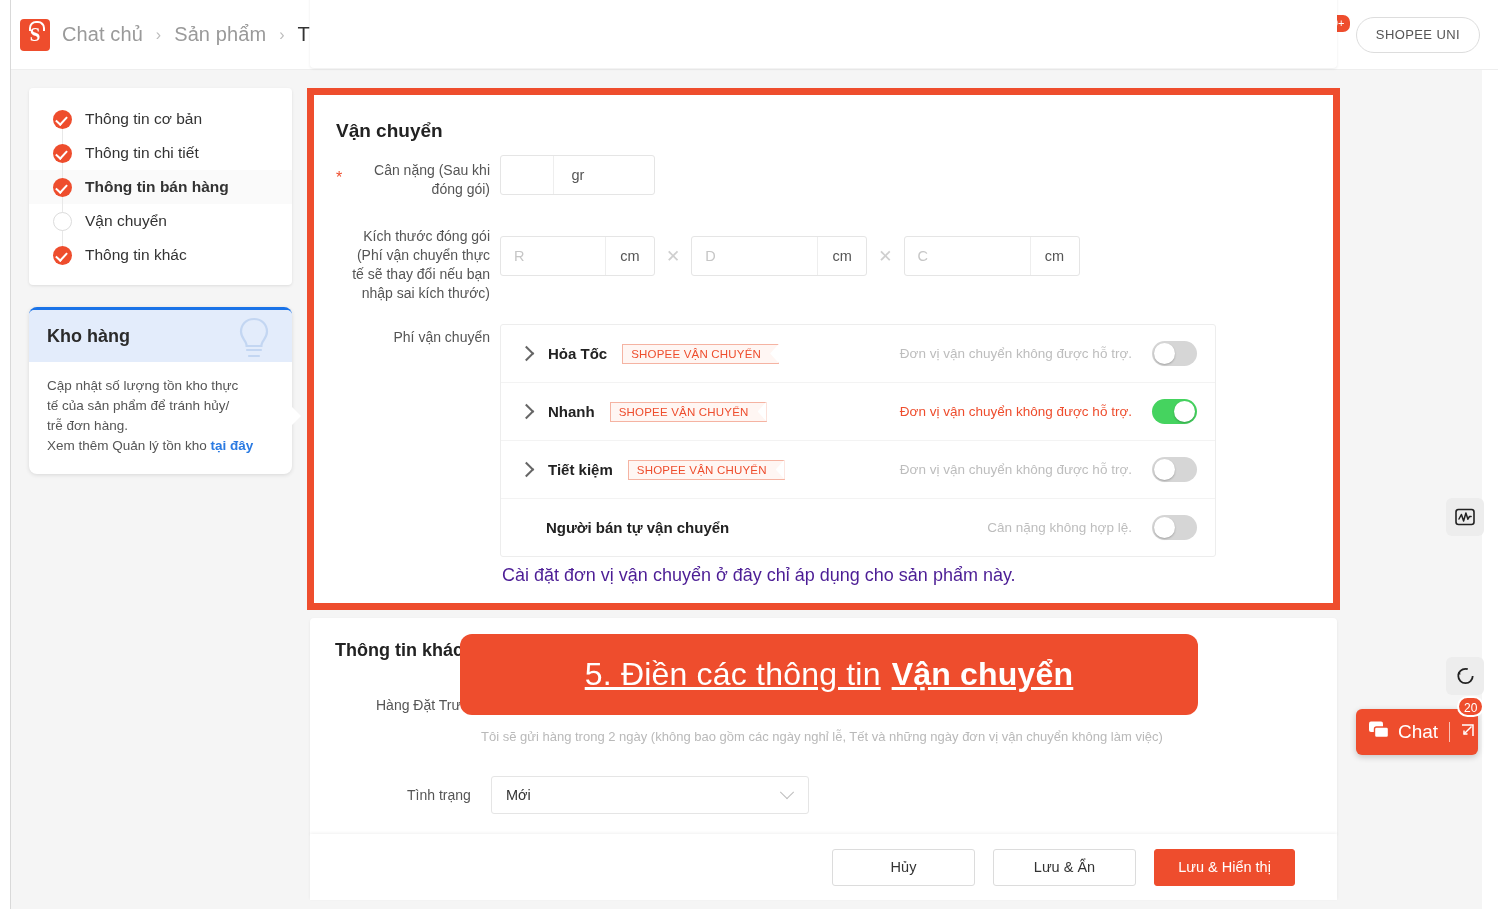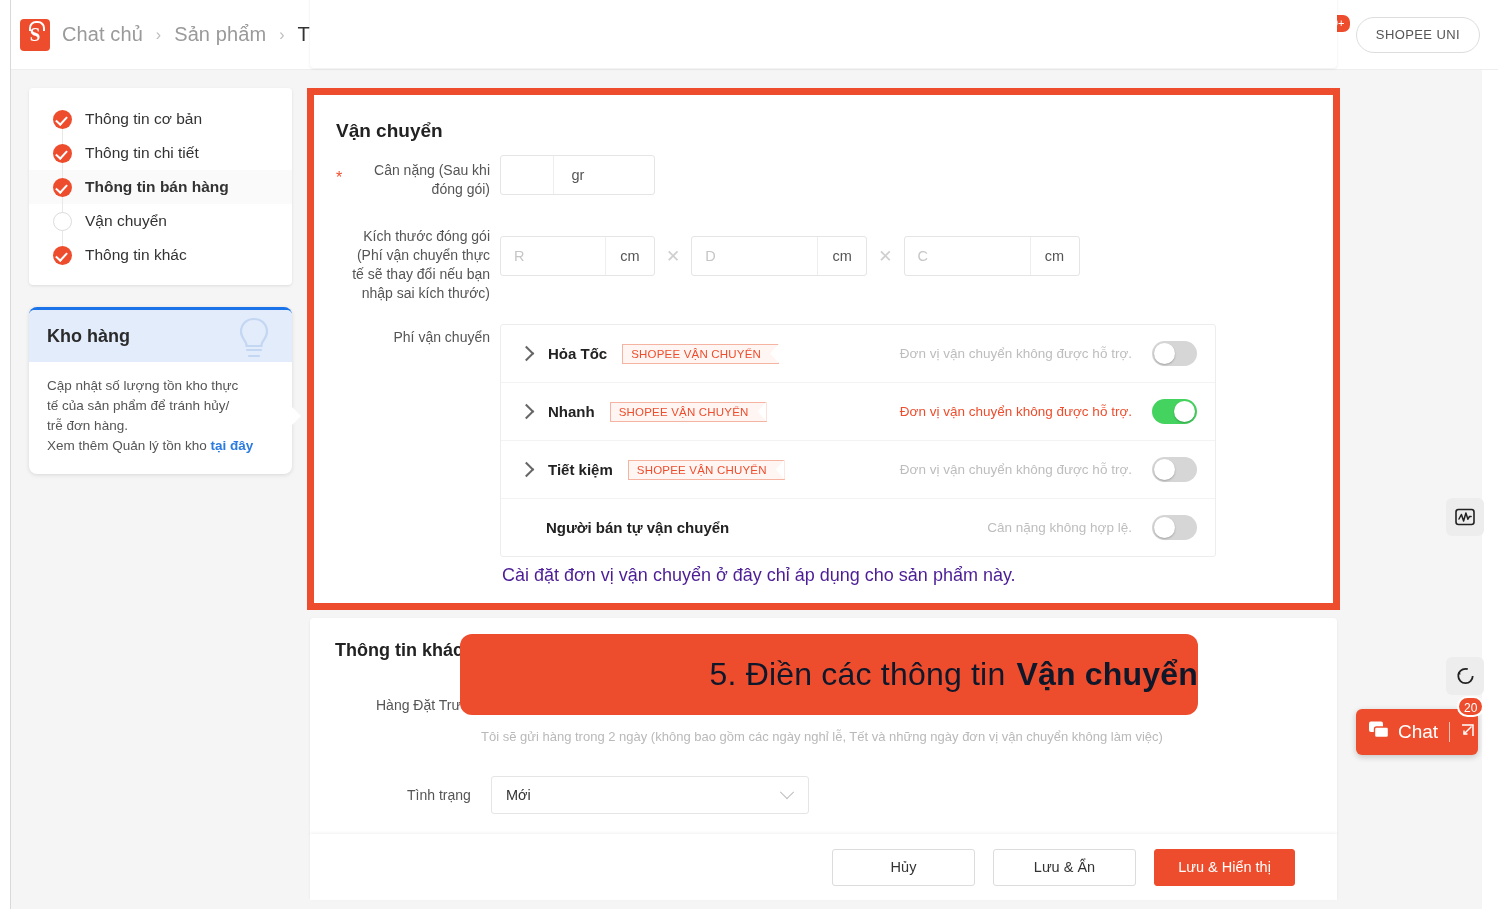--- a/index.html
+++ b/index.html
@@ -213,23 +213,23 @@
   .btn{
     height:37px;border-radius:3px;font-size:14.5px;display:flex;align-items:center;
     justify-content:center;box-sizing:border-box;margin-left:18px;
   }
   .btn.ghost{border:1px solid #dcdcdc;background:#fff;color:#333;width:143px;}
   .btn.primary{background:#ee4d2d;color:#fff;width:141px;border:1px solid #ee4d2d;}
 
   
   #annot{
     position:absolute;left:460px;top:634px;width:738px;height:81px;
-    background:#ee4d2d;border-radius:12px;color:#0f172a;
-    display:flex;align-items:center;justify-content:flex-end;
-    font-size:32px;letter-spacing:.2px;
+    background:#ee4d2d;border-radius:12px;color:#ffffff;
+    display:flex;align-items:center;justify-content:center;
+    font-size:32px;letter-spacing:.2px;text-decoration:underline;
   }
   #annot b{font-weight:bold;margin-left:11px;}
 
   
   .float-box{
     position:absolute;width:38px;height:38px;background:#ededed;border-radius:6px;
     display:flex;align-items:center;justify-content:center;
   }
   #float-chart{left:1446px;top:498px;}
   #float-loading{left:1446px;top:657px;}

